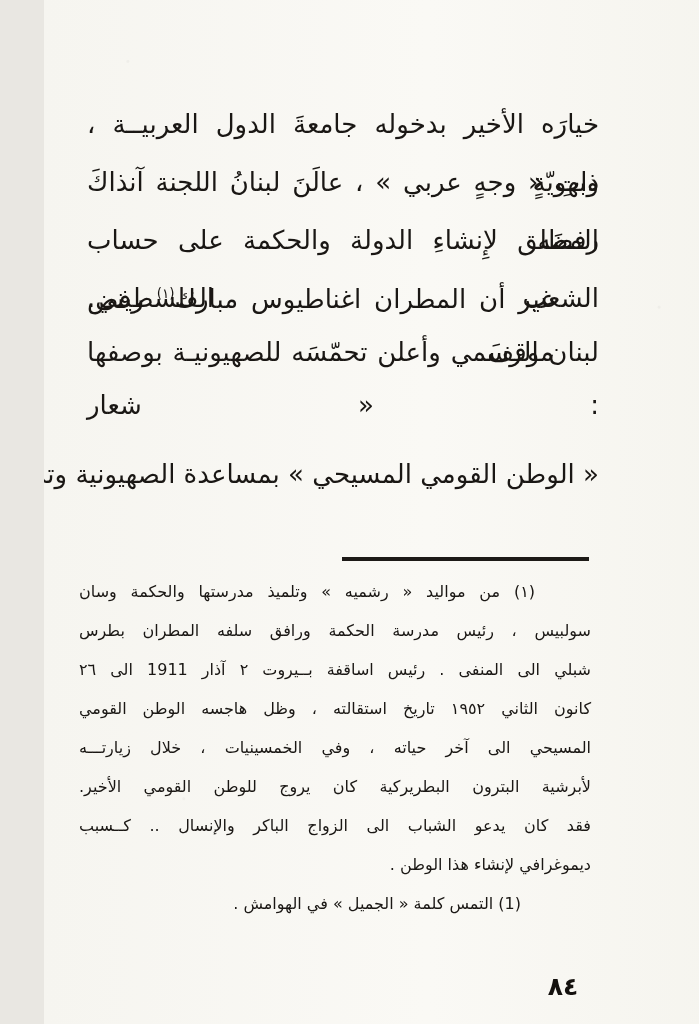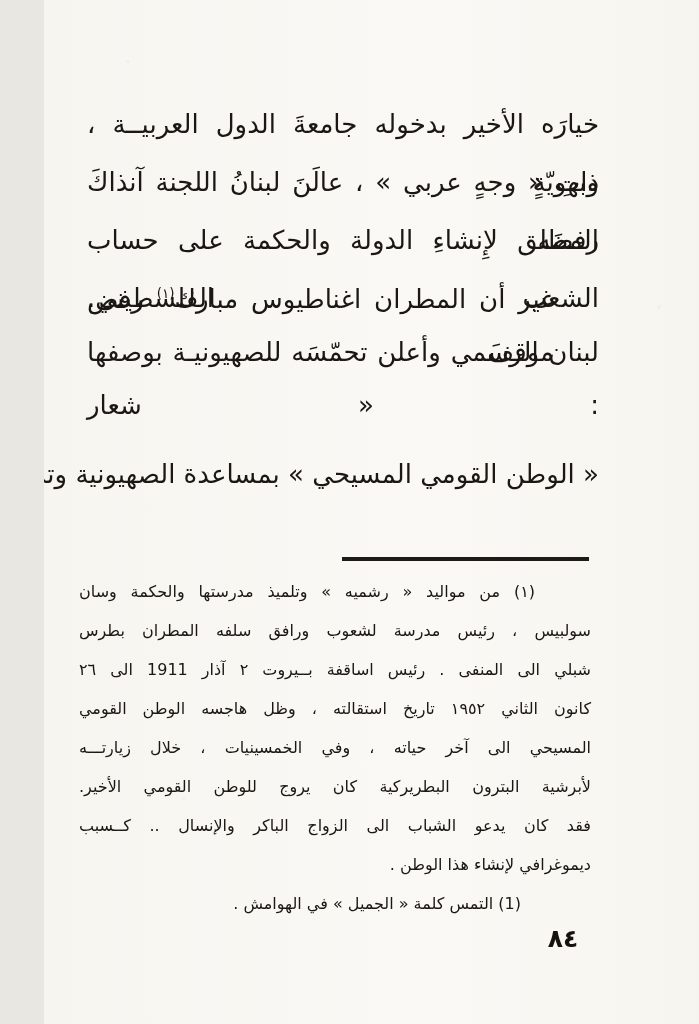--- a/index.html
+++ b/index.html
@@ -78,26 +78,26 @@
     <div class="para" style="top:446px; --lh:55px;">
         <div class="line">« الوطن القومي المسيحي »  بمساعدة الصهيونية وتدخّلها ..</div>
       </div>
   </div>
 
   <div class="divider" style="top:557px; right:154px; width:247px; height:4px;"></div>
 
   <div class="footnotes body-text" style="top:572px; right:152px; width:512px; position:absolute;">
     <div style="position:relative; --lh:39px;">
         <div class="line j" style="padding-right: 56px;">(١) من مواليد « رشميه »  وتلميذ مدرستها والحكمة وسان</div>
-        <div class="line j">سولبيس ، رئيس مدرسة لشعوب ورافق سلفه المطران بطرس</div>
+        <div class="line j">سولبيس ، رئيس مدرسة الحكمة ورافق سلفه المطران بطرس</div>
         <div class="line j">شبلي الى المنفى .  رئيس اساقفة بــيروت ٢ آذار 1911 الى ٢٦</div>
         <div class="line j">كانون الثاني ١٩٥٢ تاريخ استقالته ، وظل هاجسه الوطن القومي</div>
         <div class="line j">المسيحي الى آخر حياته ، وفي الخمسينيات ،  خلال زيارتـــه</div>
         <div class="line j">لأبرشية البترون البطريركية كان يروج للوطن القومي الأخير.</div>
         <div class="line j">فقد كان يدعو الشباب الى الزواج الباكر والإنسال .. كــسبب</div>
         <div class="line">ديموغرافي لإنشاء هذا الوطن .</div>
         <div class="line" style="padding-right: 70px;">(1) التمس كلمة « الجميل » في الهوامش .</div>
       </div>
   </div>
 
-  <div class="page-number" style="top:924px; right:155px; width:50px;">٨٤</div>
+  <div class="page-number" style="top:972px; right:155px; width:50px;">٨٤</div>
 
 </div>
 
 </body></html>

